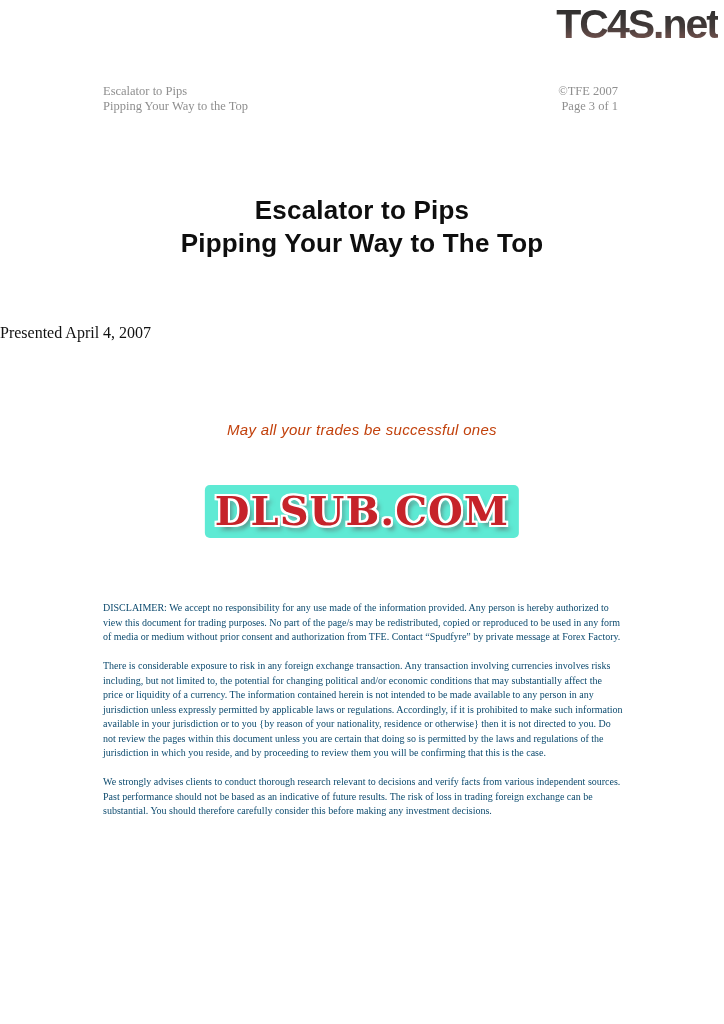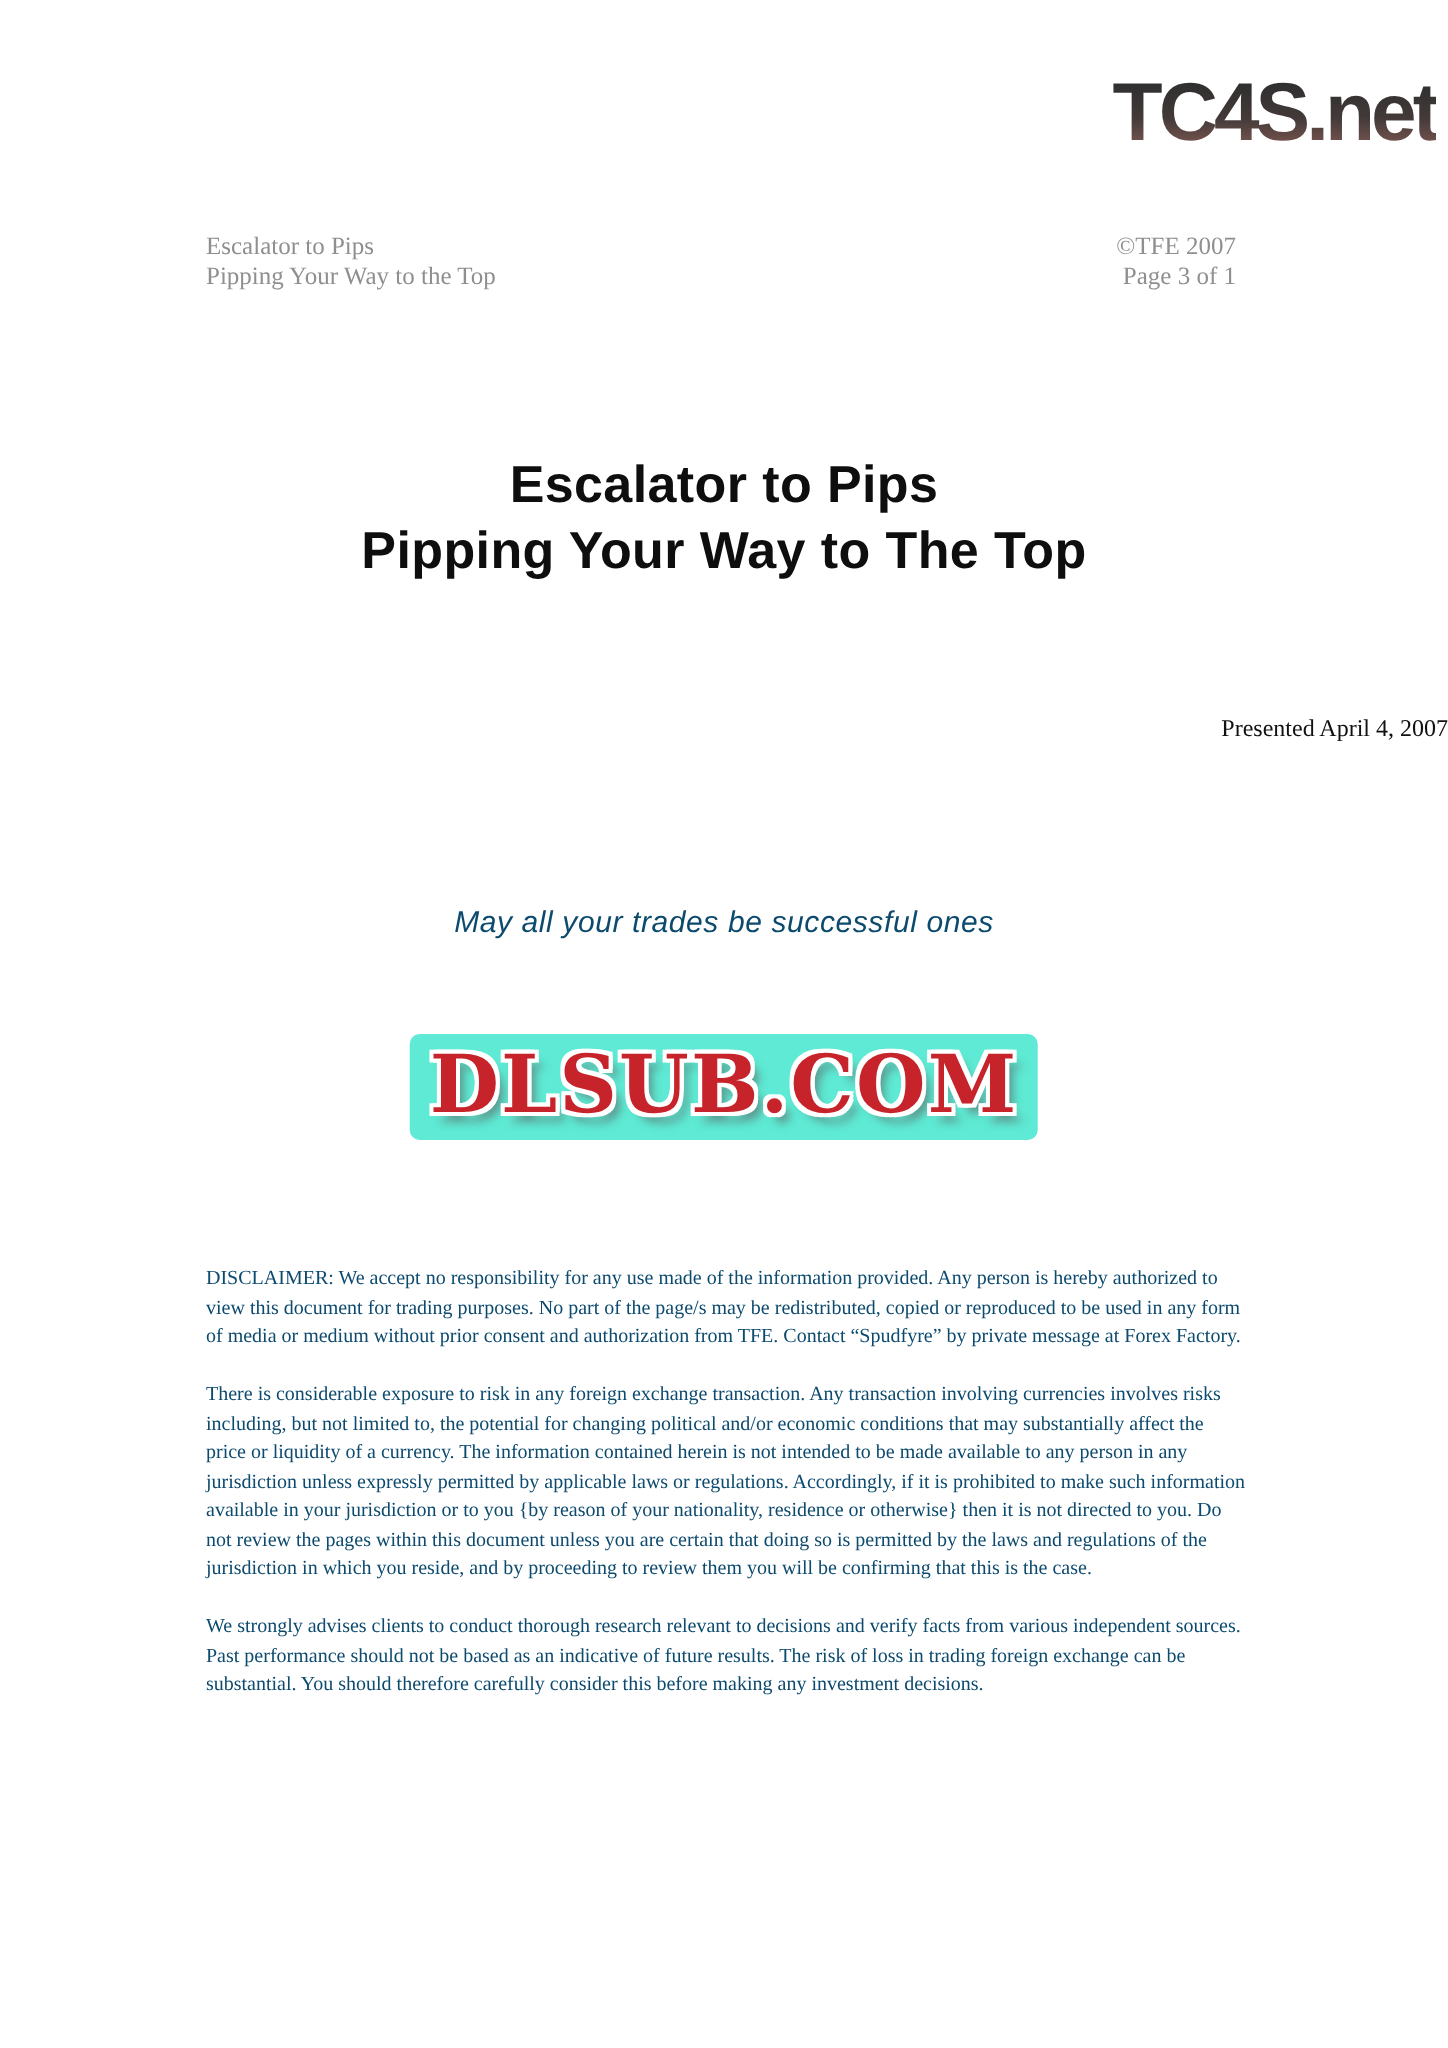--- a/index.html
+++ b/index.html
@@ -5,21 +5,20 @@
   * { margin: 0; padding: 0; box-sizing: border-box; }
   html, body { background: #ffffff; }
   .page {
     position: relative;
     width: 724px;
     height: 816px;
     background: #ffffff;
     overflow: hidden;
     font-family: "Liberation Serif", serif;
     color: #1b1b1b;
-    margin-top: 32px;
   }
 
   
   .tc4s-logo {
     position: absolute;
     top: 1px;
     right: 6px;
     font-family: "Liberation Sans", sans-serif;
     font-weight: 800;
     font-size: 41px;
@@ -58,36 +57,36 @@
     line-height: 33px;
     color: #0e0e0e;
     letter-spacing: 0.2px;
   }
 
   .presented {
     position: absolute;
     top: 324px;
     left: 0;
     width: 100%;
-    text-align: right;
-    font-size: 12px;
+    text-align: left;
+    font-size: 16px;
     line-height: 17.5px;
     color: #111;
   }
 
   .tagline {
     position: absolute;
     top: 421px;
     left: 0;
     width: 100%;
     text-align: center;
     font-family: "Liberation Sans", sans-serif;
     font-style: italic;
     font-size: 15px;
-    color: #0c4a6e;
+    color: #c2410c;
     letter-spacing: 0.3px;
   }
 
   
   .dlsub-wrap {
     position: absolute;
     top: 485px;
     left: 50%;
     transform: translateX(-50%);
     padding: 2px 10px 4px;

